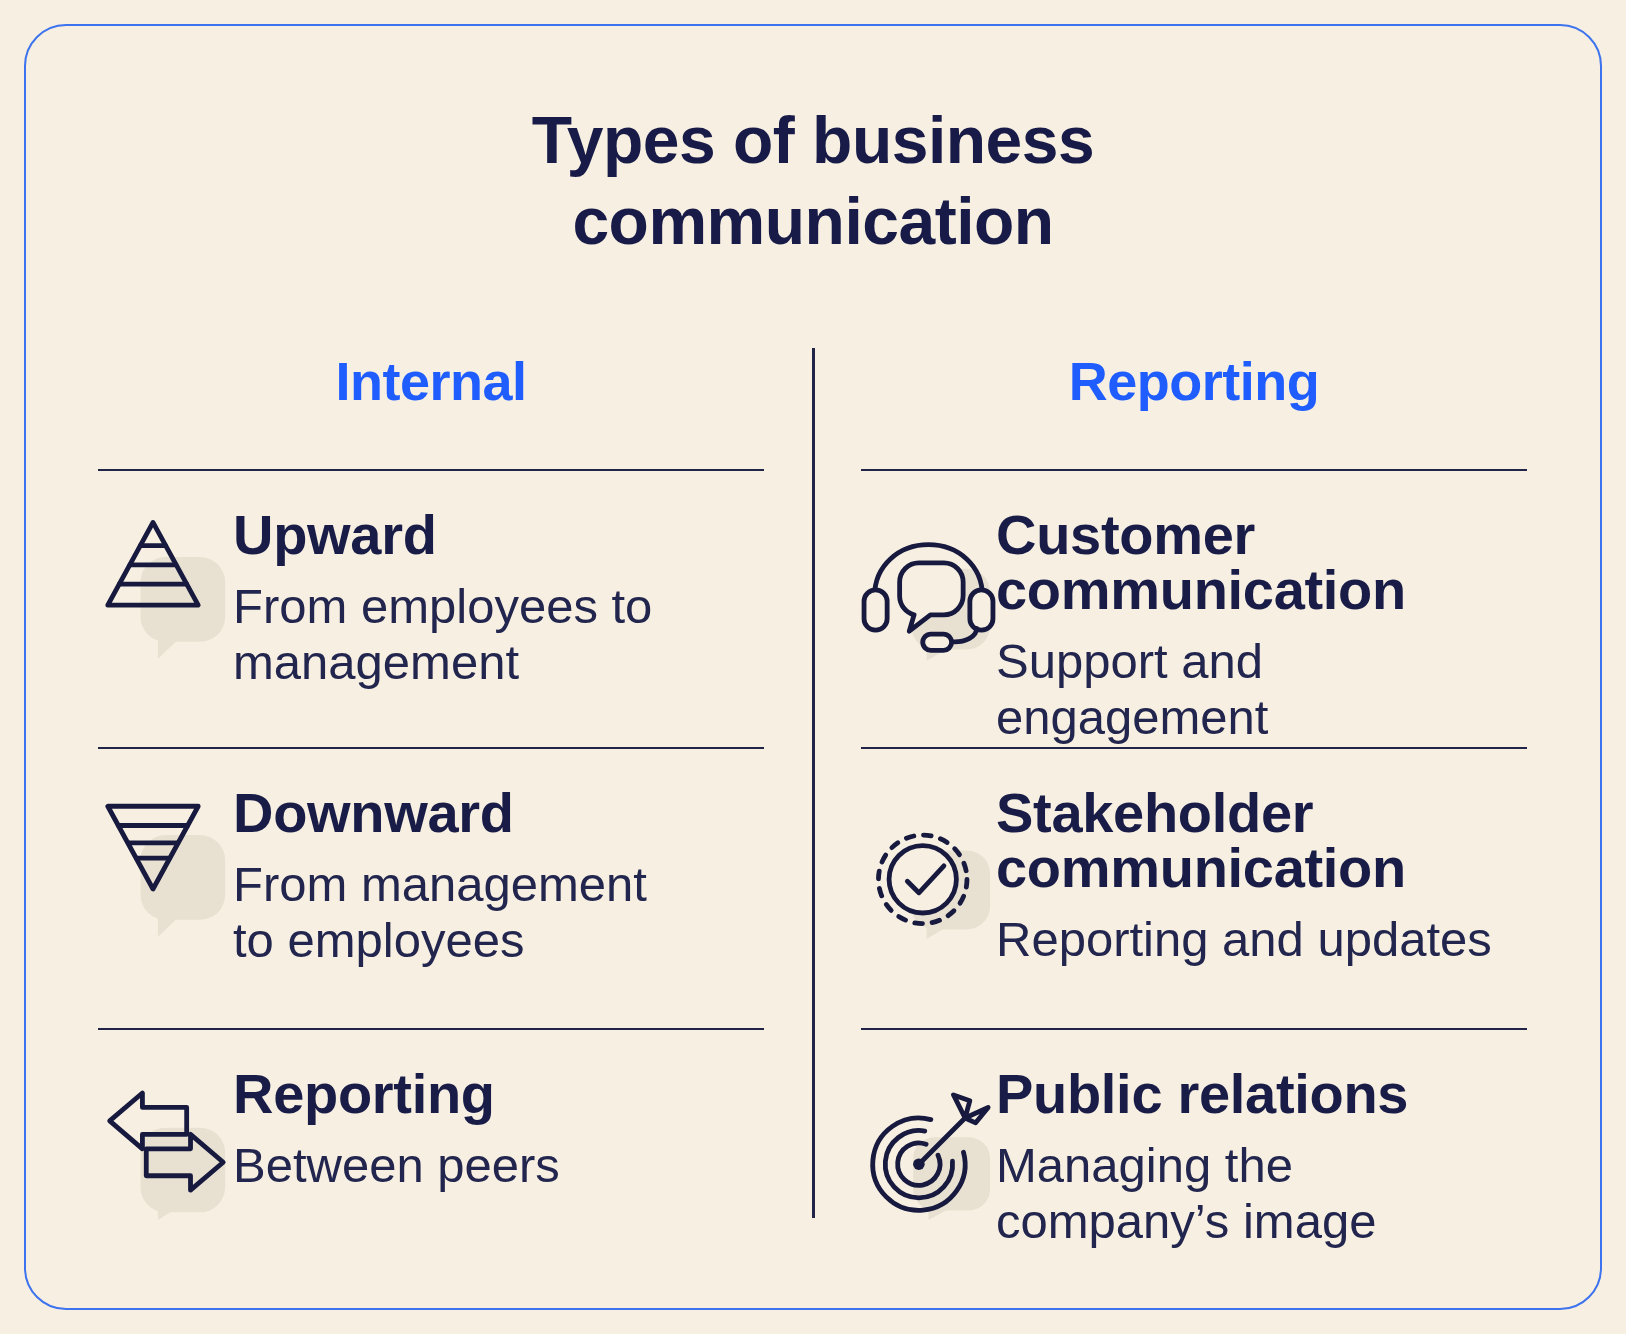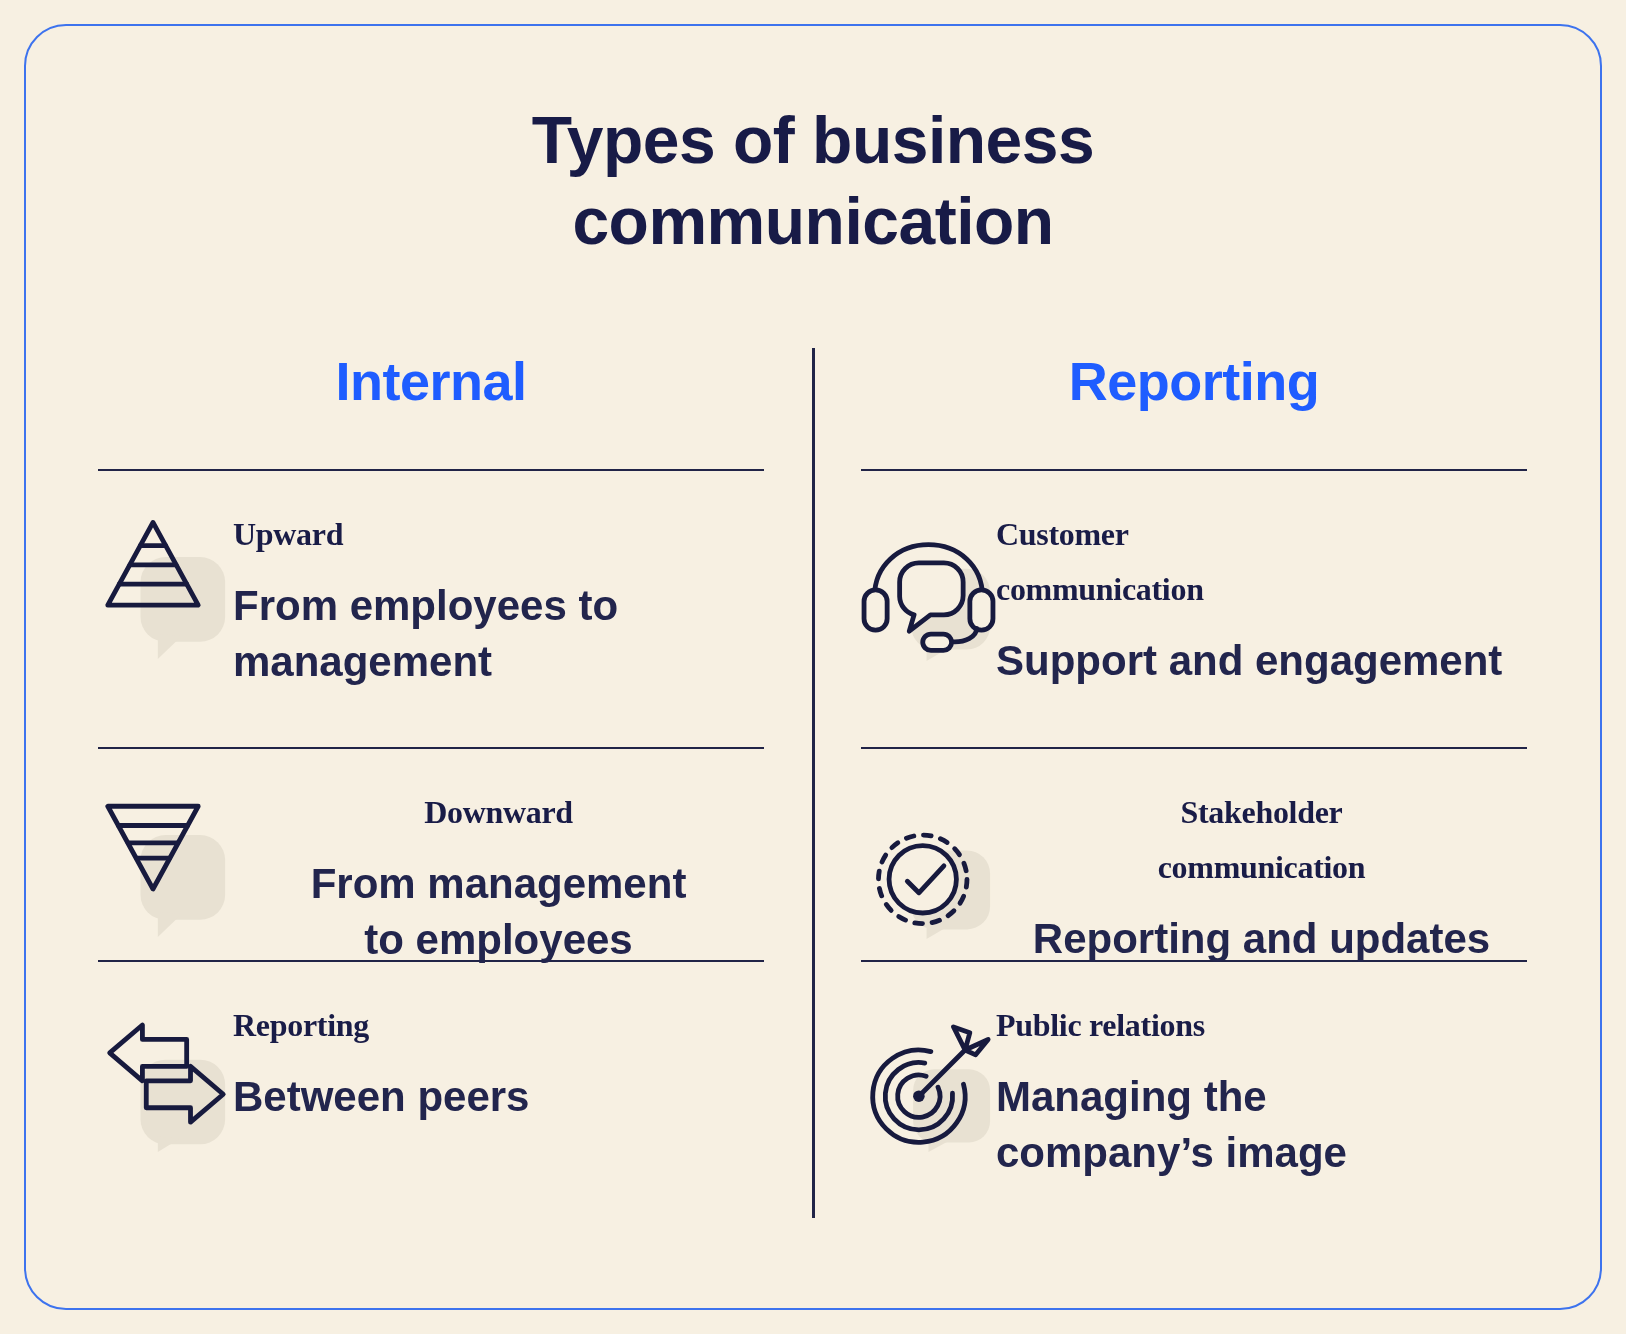--- a/index.html
+++ b/index.html
@@ -36,30 +36,30 @@
   .rule{
     border:0;border-top:2.5px solid #212447;
     margin:59px 0 0 0;height:0;
   }
   .rule.mid{margin:0;}
   .row{
     display:flex;align-items:flex-start;
     box-sizing:border-box;padding-top:36px;
   }
   .row.h1{height:276px;}
-  .row.h2{height:211px;text-align:center;}
+  .row.h2{height:279px;}
   .icon-wrap{width:135px;flex:none;}
   .icon-wrap svg{display:block;margin-top:2px;}
   .row-text{flex:1;min-width:0;}
   .item-title{
-    margin:0;font-size:32px;line-height:55px;font-weight:700;
-    color:#191c47;white-space:pre-line;letter-spacing:-0.3px;font-family:Liberation Serif, serif;
+    margin:0;font-size:56px;line-height:55px;font-weight:700;
+    color:#191c47;white-space:pre-line;letter-spacing:-0.3px;
   }
   .item-desc{
-    margin:16px 0 0 0;font-size:42px;line-height:56px;font-weight:700;
+    margin:16px 0 0 0;font-size:49px;line-height:56px;font-weight:400;
     color:#22254d;white-space:pre-line;
   }
   .v-divider{
     position:absolute;left:812px;top:348px;
     width:2.5px;height:870px;background:#212447;
   }
   .stroke{fill:none;stroke:#171a3e;stroke-width:5;stroke-linecap:round;stroke-linejoin:round;}
   .bubble{fill:#e8e1d2;stroke:none;}
   .bgfill{fill:#f7f0e2;}
 </style>

